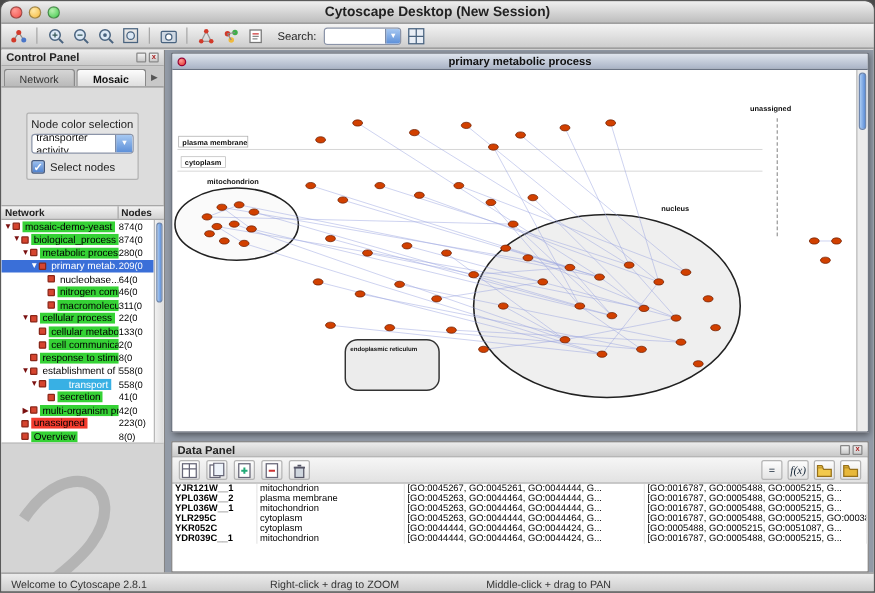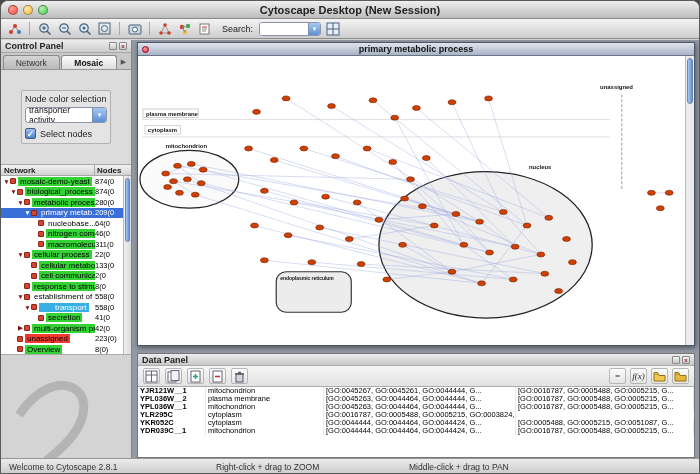--- a/index.html
+++ b/index.html
@@ -559,20 +559,21 @@
             </div>
           <div class="drow">
               <span class="idc">YPL036W__1</span>
               <span>mitochondrion</span>
               <span>[GO:0045263, GO:0044464, GO:0044444, G...</span>
               <span>[GO:0016787, GO:0005488, GO:0005215, G...</span>
             </div>
           <div class="drow">
               <span class="idc">YLR295C</span>
               <span>cytoplasm</span>
+              <span>[GO:0045263, GO:0044444, GO:0044464, G...</span>
               <span>[GO:0016787, GO:0005488, GO:0005215, GO:0003824, G...</span>
             </div>
           <div class="drow">
               <span class="idc">YKR052C</span>
               <span>cytoplasm</span>
               <span>[GO:0044444, GO:0044464, GO:0044424, G...</span>
               <span>[GO:0005488, GO:0005215, GO:0051087, G...</span>
             </div>
           <div class="drow">
               <span class="idc">YDR039C__1</span>
@@ -582,16 +583,16 @@
             </div>
         </div>
       </div>
 
     </div>
   </div>
 
   <div class="statusbar">
     <span style="left:8px">Welcome to Cytoscape 2.8.1</span>
     <span style="left:215px">Right-click + drag to ZOOM</span>
-    <span style="left:408px">Middle-click + drag to PAN</span>
+    <span style="left:388px">Middle-click + drag to PAN</span>
   </div>
 
 </div>
 
 </body></html>

